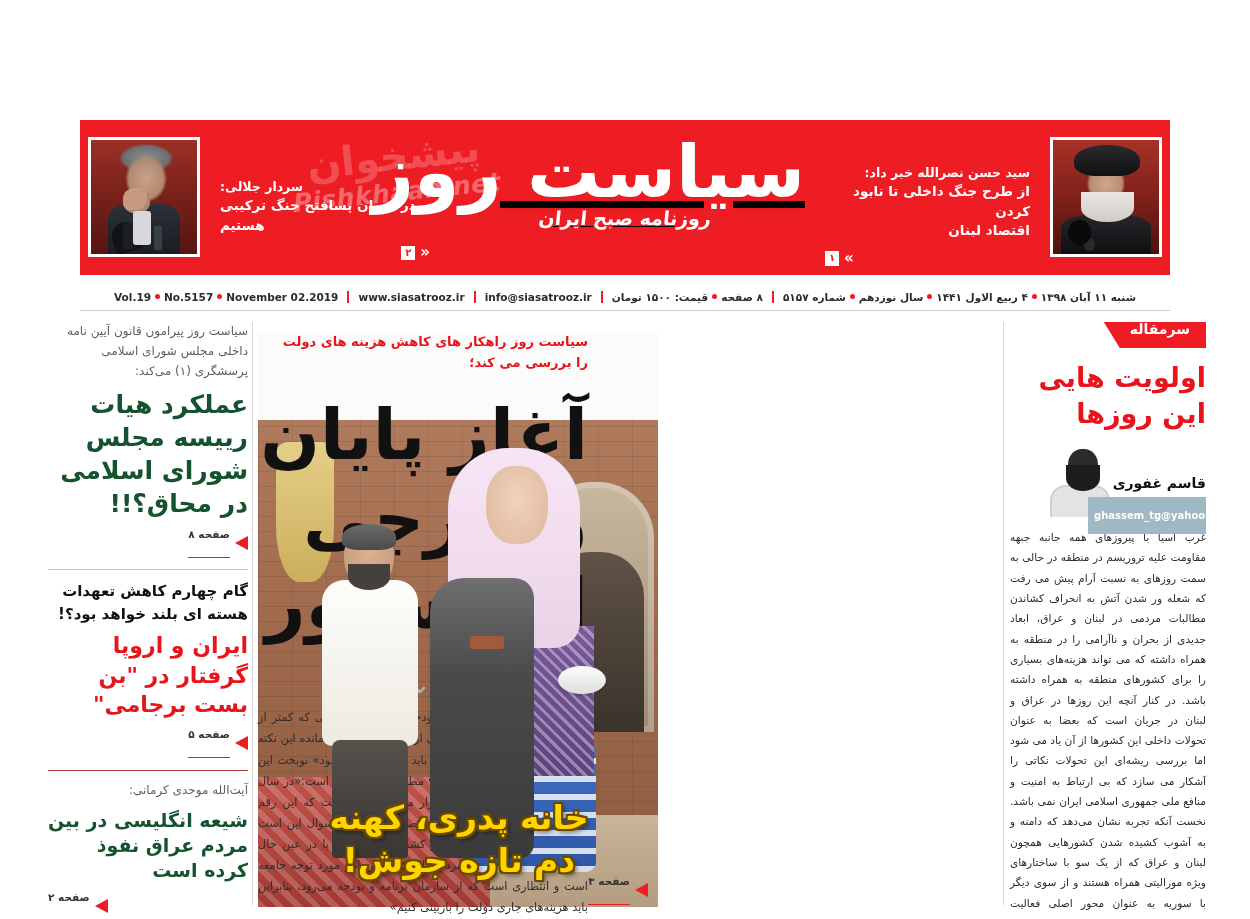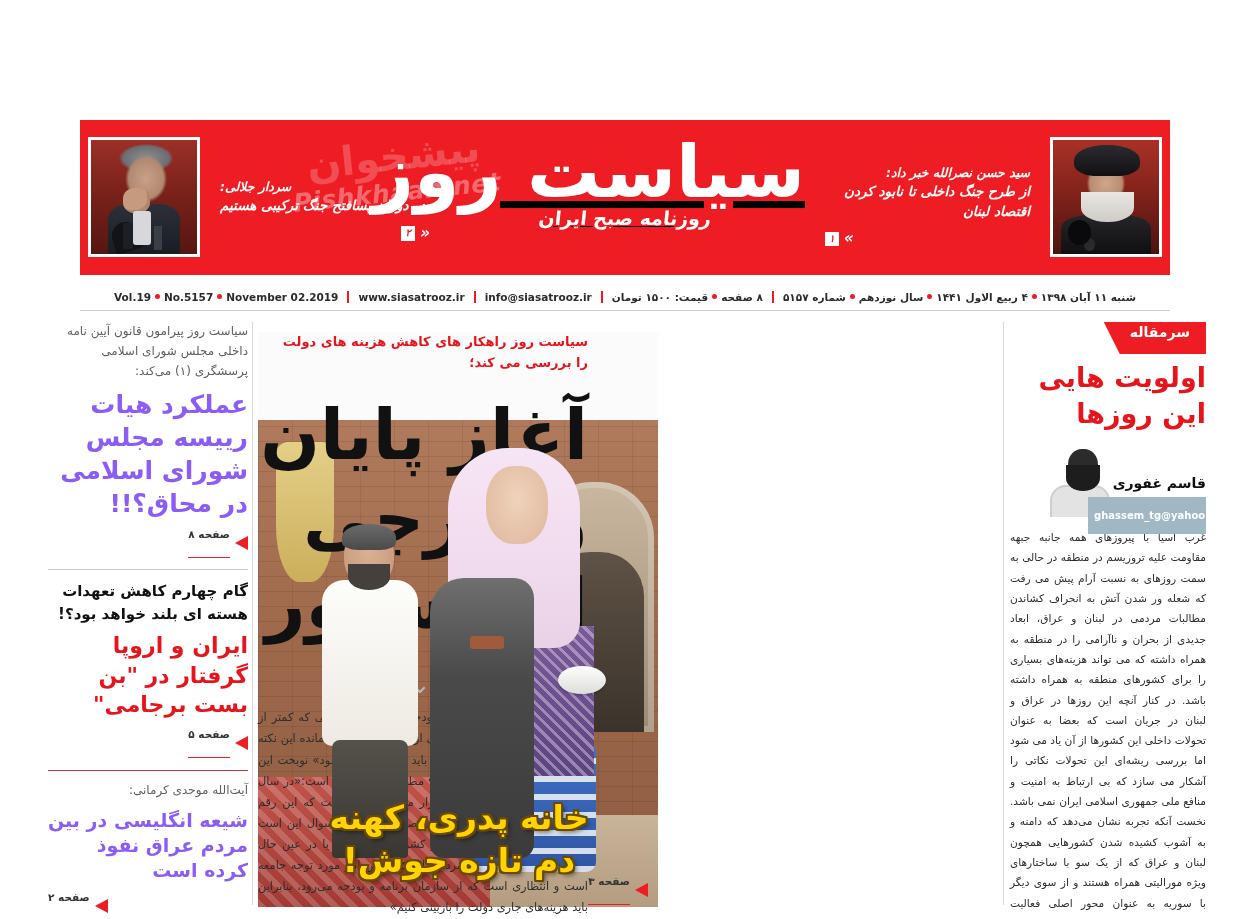--- a/index.html
+++ b/index.html
@@ -114,21 +114,21 @@
     line-height:1;
   }
   .wm-en {
     font-size:25px; font-weight:bold; font-style:italic;
     color:rgba(255,255,255,.34); letter-spacing:.5px; direction:ltr;
     margin-top:2px;
   }
 
   
   .banner-teaser {
-    position:absolute; color:#fff; line-height:1.45;font-style:italic;
+    position:absolute; color:#fff; line-height:1.45;
   }
   .bt-left { left:140px; top:58px; width:210px; text-align:left; }
   .bt-right { right:140px; top:44px; width:205px; text-align:right; }
   .bt-kicker { font-size:12.5px; font-weight:bold; }
   .bt-line { font-size:13.5px; font-weight:bold; }
   .bt-more { margin-top:7px; display:flex; align-items:center; gap:5px; }
   .bt-left .bt-more { justify-content:flex-start; }
   .bt-right .bt-more { justify-content:flex-end; }
   .chev { font-size:15px; color:#fff; font-weight:bold; }
   .pagebox {
@@ -168,21 +168,21 @@
     direction:rtl; text-align:right;
   }
   .vline-a { position:absolute; left:252px; top:322px; width:1px; height:583px; background:#d8d8d8; }
   .vline-b { position:absolute; left:1003px; top:322px; width:1px; height:583px; background:#d8d8d8; }
 
   
   .lc-kicker {
     font-size:12px; color:#5f5f5f; line-height:1.65; font-weight:normal;
   }
   .lc-head {
-    font-size:25px; font-weight:bold; color:#8b5cf6; line-height:1.32;
+    font-size:25px; font-weight:bold; color:#14532d; line-height:1.32;
     margin-top:7px;
   }
   .lc-head-red {
     font-size:22px; font-weight:bold; color:#e8141b; line-height:1.34;
     margin-top:6px;
   }
   .lc-head-dark-sm {
     font-size:15px; font-weight:bold; color:#111; line-height:1.5;
   }
   .pageref {
@@ -365,21 +365,21 @@
     margin:26px 6px 0 0; text-align:center; color:#b5b5b5; font-size:26px; line-height:1;
   }
   .lead-body {
     font-size:11.4px; color:#2e2e2e; line-height:1.85; text-align:justify;
     margin-top:10px;
   }
 
   
   .ed-badge-wrap { position:relative; height:26px; }
   .ed-badge {
-    position:absolute; right:0; top:0; height:32px; padding:0 16px 12px 26px;
+    position:absolute; right:0; top:0; height:26px; padding:0 16px 12px 26px;
     background:#ee1c23; color:#fff; font-size:14px; font-weight:bold;
     display:flex; align-items:center;
     clip-path:polygon(0 0, 100% 0, 100% 100%, 16px 100%);
   }
   .ed-title {
     font-size:27px; font-weight:bold; color:#e8141b; line-height:1.35;
     margin-top:12px; text-align:right;
   }
   .ed-author-row {
     position:relative; margin-top:12px; height:78px;

